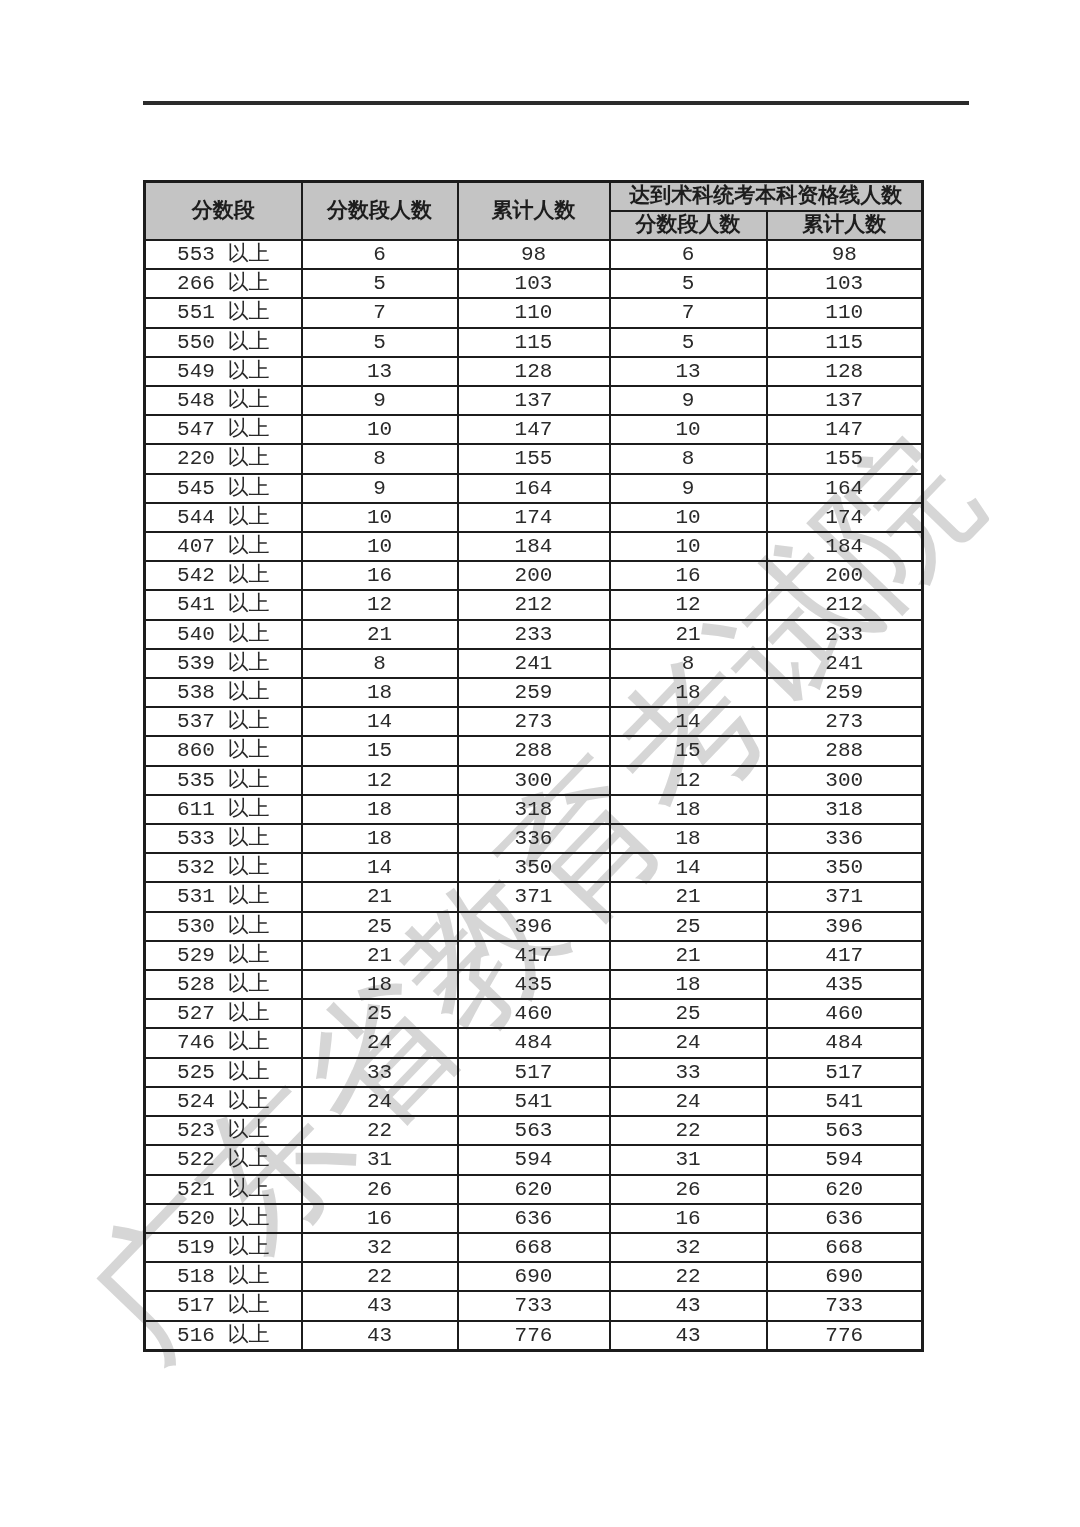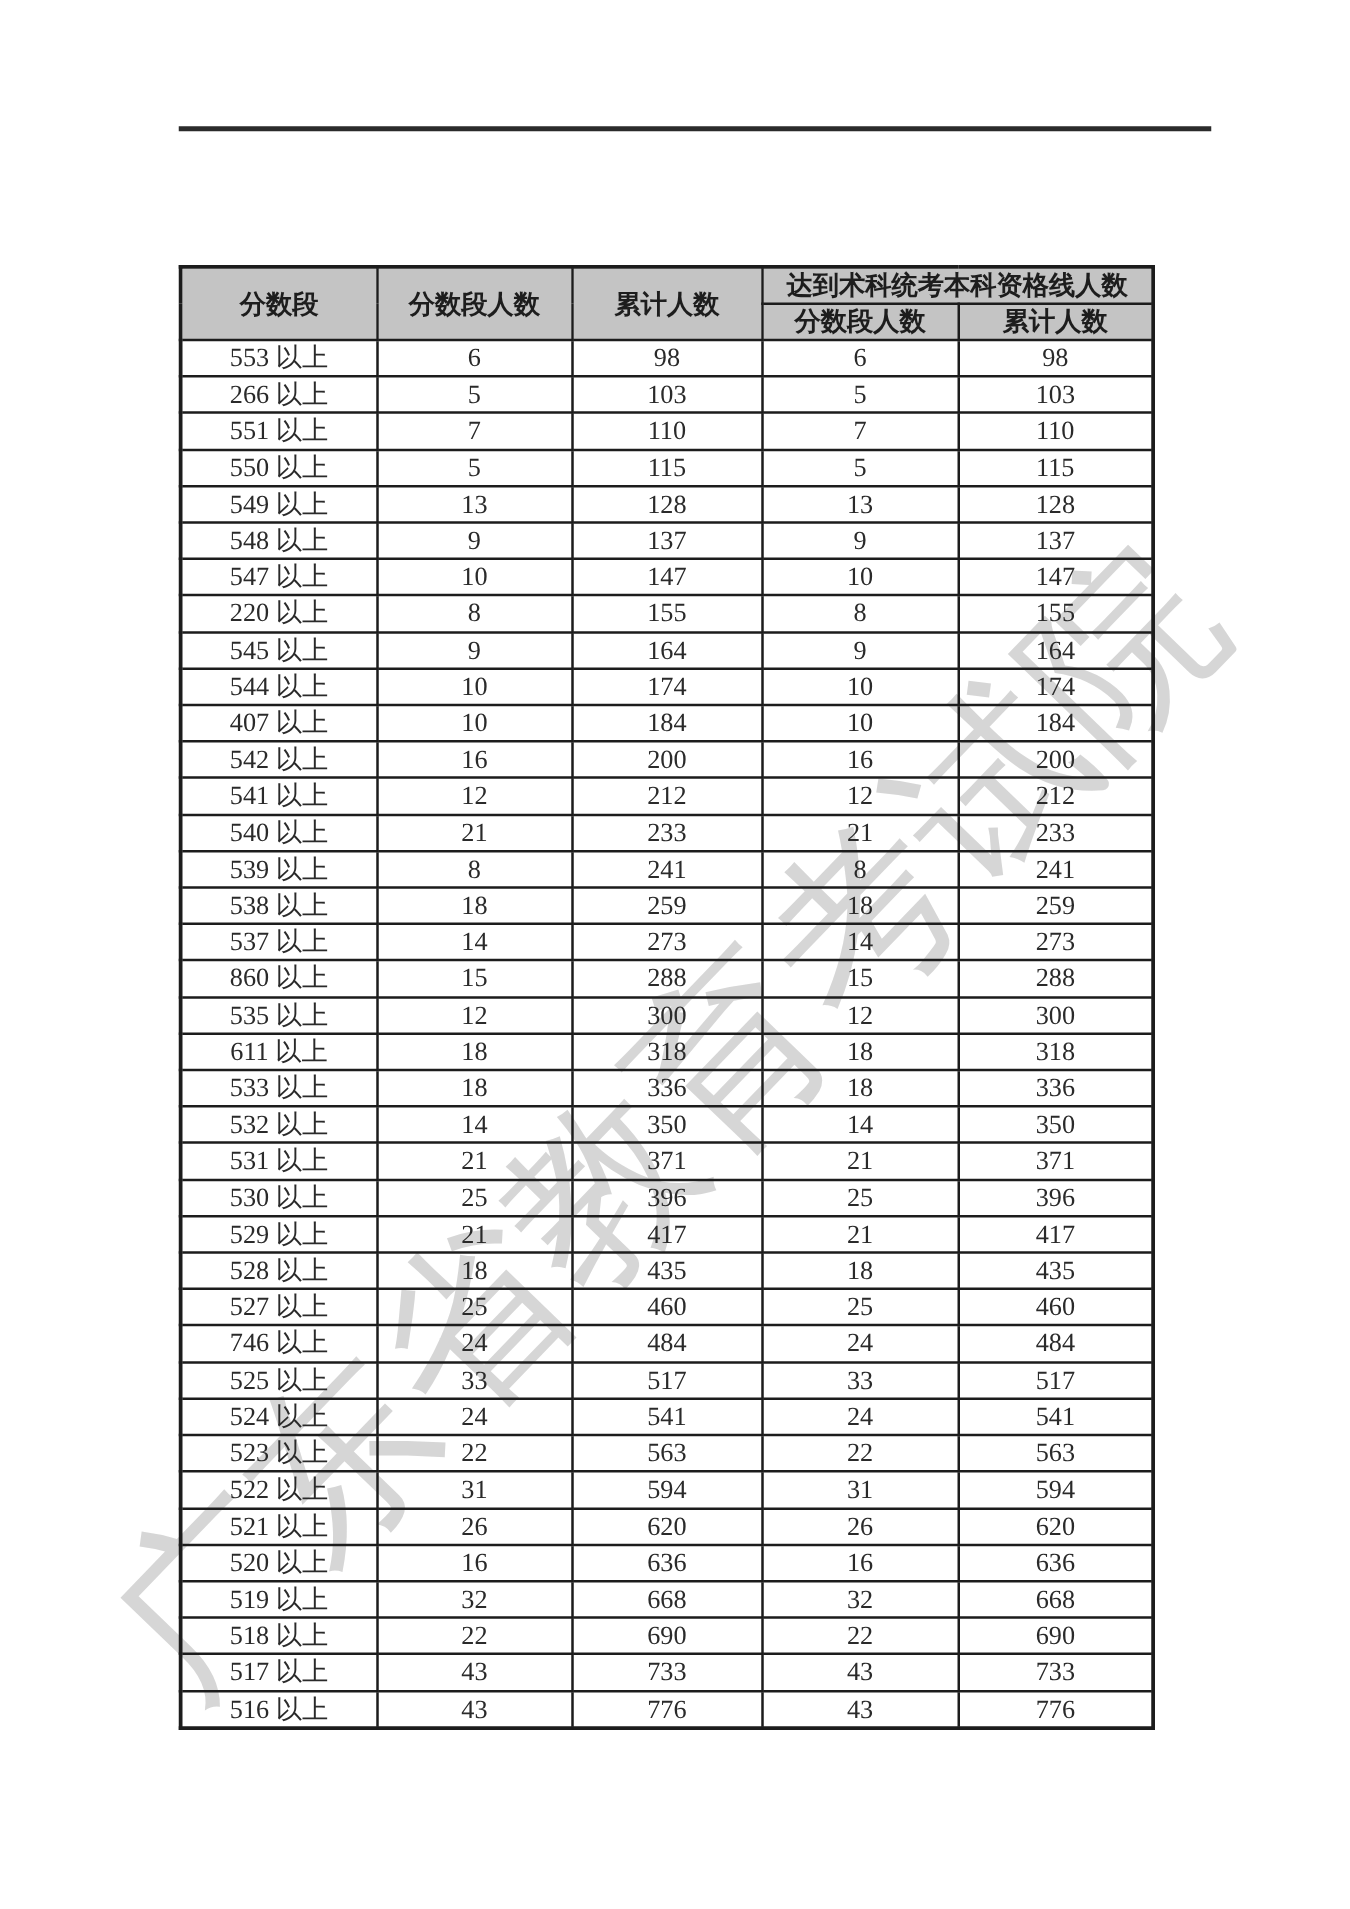--- a/index.html
+++ b/index.html
@@ -34,26 +34,27 @@
     letter-spacing:2px;
     white-space:nowrap;
     color:var(--watermark-color);
     font-family:"Liberation Serif", serif;
     pointer-events:none;
     z-index:0;
     user-select:none;
   }
   table.score-table{
     position:absolute;
-    left:143px;top:212px;
+    left:143px;top:180px;
     width:778px;
     border-collapse:collapse;
     table-layout:fixed;
     z-index:1;
     background:transparent;
+    font-family:Liberation Mono, monospace;
   }
   table.score-table{border:3px solid var(--border-color);}
   .score-table th,.score-table td{
     border:2px solid var(--border-color);
     text-align:center;
     vertical-align:middle;
     padding:0;
     overflow:hidden;
   }
   .score-table thead th{

